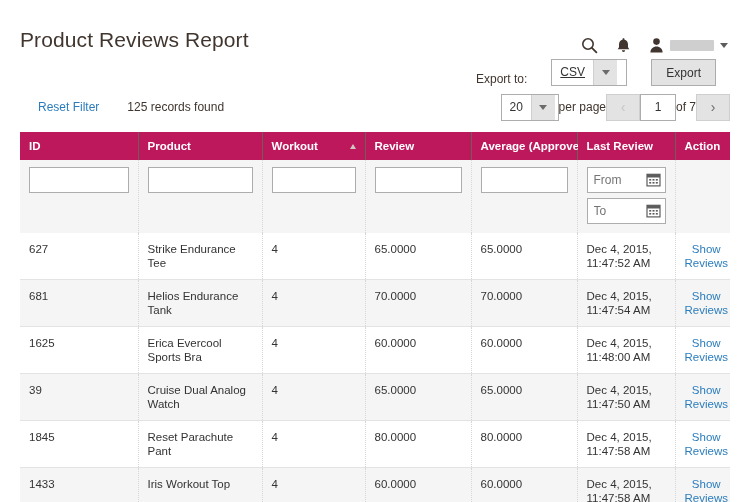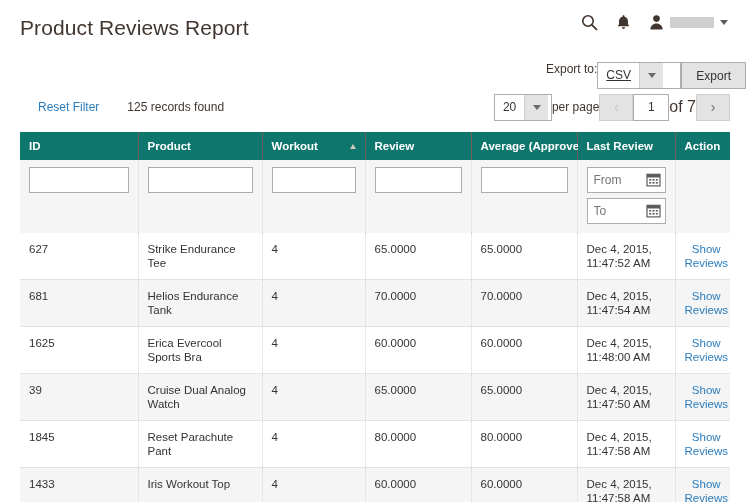--- a/index.html
+++ b/index.html
@@ -7,21 +7,21 @@
     width: 750px; height: 502px;
     background: #ffffff;
     font-family: "Liberation Sans", sans-serif;
     color: #333333;
     overflow: hidden;
   }
   .page { position: relative; width: 750px; height: 502px; }
 
   
   .topbar {
-    display: flex; align-items: flex-start;
+    display: flex; align-items: flex-end;
     padding: 14px 20px 0 20px;
     height: 54px;
   }
   .page-title {
     font-size: 21px; font-weight: 400; color: #41362f;
     letter-spacing: .1px; line-height: 28px;
     flex: 1 1 auto; white-space: nowrap;
   }
   .header-icons { display: flex; align-items: center; gap: 18px; padding-right: 2px; }
   .hicon { color: #41362f; display: flex; align-items: center; cursor: pointer; }
@@ -31,42 +31,42 @@
   }
   .caret-down {
     width: 0; height: 0;
     border-left: 4px solid transparent;
     border-right: 4px solid transparent;
     border-top: 5px solid #5c5c5c;
   }
 
   
   .export-row {
-    display: flex; justify-content: flex-end; align-items: flex-start;
-    gap: 0; padding: 8px 4px 0 20px; height: 32px;
+    display: flex; justify-content: flex-end; align-items: flex-end;
+    gap: 24px; padding: 8px 34px 0 20px; height: 32px;
   }
   .export-label { font-size: 12px; color: #41362f; }
   .select-box {
     position: relative; display: inline-flex; align-items: center;
     background: #ffffff; border: 1px solid #adadad; height: 27px;
     font-size: 12px; color: #333; cursor: pointer;
   }
   .select-box .sel-val { padding: 0 8px; line-height: 25px; white-space: nowrap; }
   .select-box .sel-arrow {
     width: 24px; height: 25px; background: #e3e3e3;
     border-left: 1px solid #cfcfcf;
     display: flex; align-items: center; justify-content: center;
   }
   .arrow-glyph {
     width: 0; height: 0;
     border-left: 4px solid transparent;
     border-right: 4px solid transparent;
     border-top: 5px solid #6b6b6b;
   }
-  #export-select { width: 84px; text-decoration: underline; }
+  #export-select { width: 76px; text-decoration: underline; }
   .btn-secondary {
     background: #e3e3e3; border: 1px solid #adadad; color: #333;
     font-size: 12px; height: 27px; padding: 0 14px; cursor: pointer;
     font-family: "Liberation Sans", sans-serif;
   }
 
   
   .toolbar-row {
     display: flex; align-items: center;
     padding: 6px 20px 0 20px; height: 36px;
@@ -88,27 +88,27 @@
     display: flex; align-items: center; justify-content: center; cursor: pointer;
   }
   .pg-btn.disabled { color: #c2c2c2; }
   .chev { font-size: 14px; color: #6b6b6b; line-height: 1; }
   .pg-btn.disabled .chev { color: #c5c5c5; }
   .pg-input {
     width: 36px; height: 27px; border: 1px solid #adadad; background: #fff;
     font-size: 12px; text-align: center; color: #333;
     font-family: "Liberation Sans", sans-serif;
   }
-  .pg-of { font-size: 16px; color: #41362f; }
+  .pg-of { font-size: 12px; color: #41362f; }
 
   
   .grid-wrap { padding: 10px 20px 0 20px; }
   table.grid { width: 710px; border-collapse: collapse; table-layout: fixed; }
   table.grid thead th {
-    background: #0f766e; color: #ffffff;
+    background: #be185d; color: #ffffff;
     font-size: 11.5px; font-weight: bold; text-align: left;
     padding: 8px 9px; height: 26px;
     border-right: 1px solid #6b6059;
     white-space: nowrap; position: relative;
     cursor: pointer;
   }
   table.grid thead th:last-child { border-right: none; }
   th .th-inner { display: flex; align-items: center; justify-content: space-between; }
   .sort-asc {
     width: 0; height: 0; margin-left: 6px;

